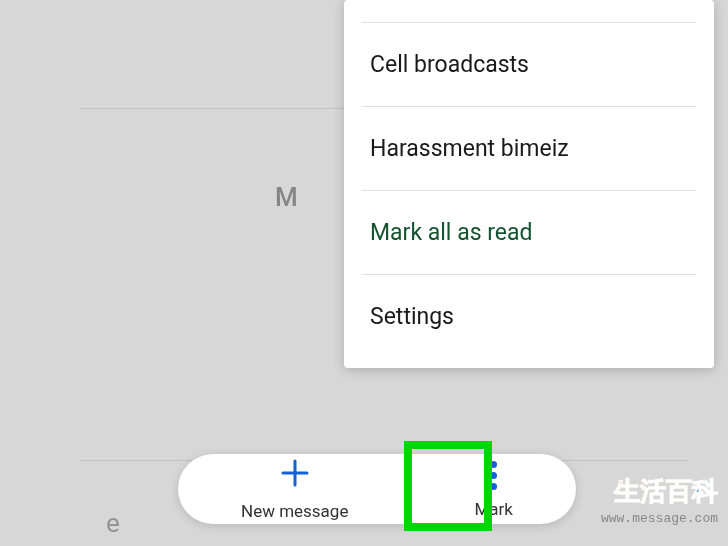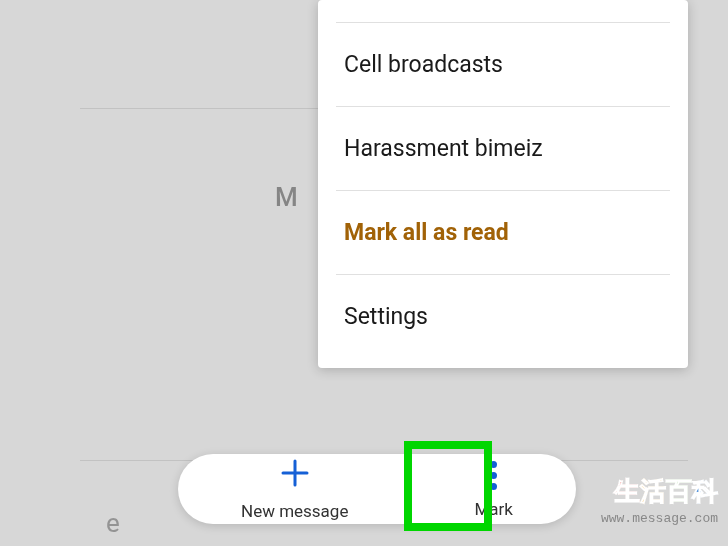--- a/index.html
+++ b/index.html
@@ -53,37 +53,36 @@
       left: 106px;
       font-size: 26px;
       color: #555;
     }
     .d1 { top: 108px; }
     .d3 { top: 460px; }
     
     .dropdown-menu {
       position: absolute;
       top: 0;
-      right: 40px;
+      right: 14px;
       width: 370px;
       background: #ffffff;
       border-radius: 4px;
       box-shadow: 0 2px 12px rgba(0,0,0,0.2);
       z-index: 10;
       padding: 0 0 10px 0;
     }
     .menu-item {
       padding: 28px 26px;
       font-size: 23px;
       color: #1a1a1a;
       cursor: pointer;
     }
     .menu-item.disabled {
-      color: #a16207;
-      font-weight: bold;
+      color: #14532d;
     }
     .menu-separator {
       height: 1px;
       background: #e0e0e0;
       margin: 0 18px;
     }
     .menu-separator.first {
       margin-top: 22px;
     }
     

